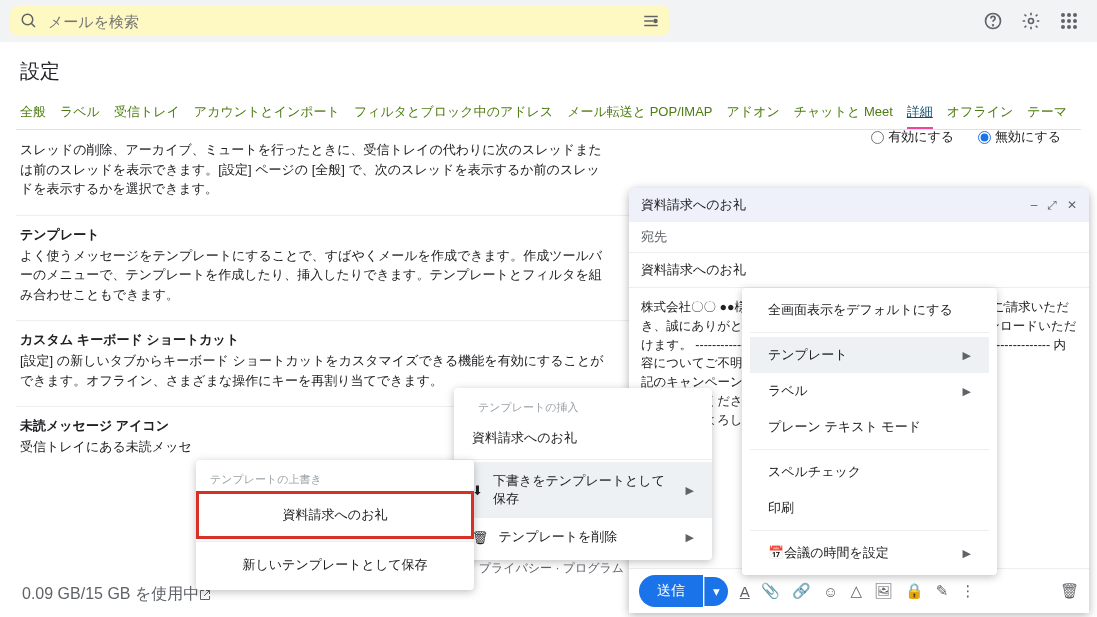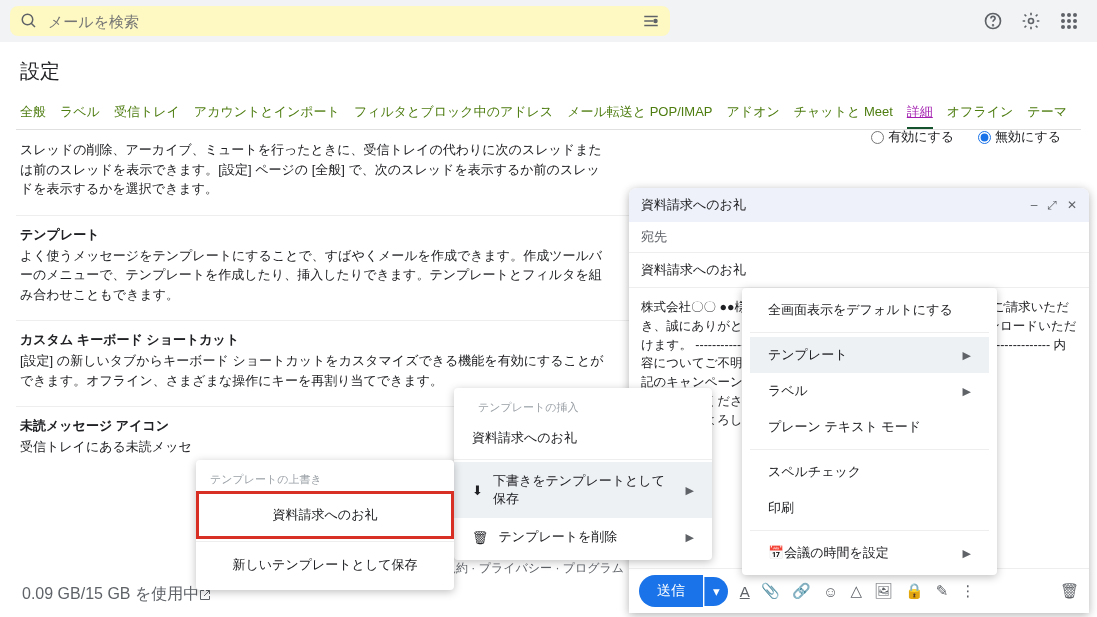--- a/index.html
+++ b/index.html
@@ -14,21 +14,21 @@
 .top-right .icn { width:20px; height:20px; display:flex; align-items:center; justify-content:center; cursor:pointer; }
 
 .apps-icon { display:grid; grid-template-columns:repeat(3,4px); grid-template-rows:repeat(3,4px); gap:2px; }
 .apps-icon span { width:4px; height:4px; background:#5f6368; border-radius:50%; }
 
 .content { padding: 10px 16px 0 16px; }
 h1.settings-title { font-size: 20px; font-weight: 400; margin: 6px 0 12px 4px; }
 
 .tabs { display:flex; gap:14px; border-bottom:1px solid #e0e0e0; font-size:13px; color:#1a73e8; padding:0 4px 0 4px; flex-wrap:nowrap; white-space:nowrap;}
 .tabs .tab { color:#1a73e8; padding:6px 0; cursor:pointer; }
-.tabs .tab.active { color:#a21caf; border-bottom:2px solid #14532d; font-weight:500;text-decoration:underline;}
+.tabs .tab.active { color:#0c4a6e; border-bottom:2px solid #ec4899; font-weight:500;text-decoration:underline;}
 .tabs .tab { color:#1155cc;}
 .tabs .tab { color:#4d7c0f;}
 
 .section { padding:10px 4px 16px 4px; border-bottom:1px solid #eee; position:relative;}
 .section-title { font-weight:700; font-size:13px; margin-bottom:2px;}
 .section-desc { font-size:13px; color:#202124; line-height:1.5; max-width:590px;}
 .radios { position:absolute; right:20px; top:4px; display:flex; gap:24px; font-size:13px;}
 .radios label { display:flex; align-items:center; gap:4px; cursor:pointer;}
 .radios input { accent-color:#1a73e8;}
 
@@ -60,21 +60,21 @@
 
 .sub-menu { position:absolute; left:454px; top:388px; width:258px; background:#fff; box-shadow:0 2px 8px rgba(0,0,0,.25); border-radius:4px; font-size:13px; z-index:60; padding:4px 0;}
 .sub-menu .hdr { font-size:11px; color:#9aa0a6; padding:8px 14px 4px 24px;}
 .sub-menu .mi { padding:10px 18px; cursor:pointer; display:flex; align-items:center; gap:10px; justify-content:space-between;}
 .sub-menu .mi .left { display:flex; align-items:center; gap:10px;}
 .sub-menu .mi.sel { background:#eef1f4;}
 .sub-menu .sep { height:1px; background:#eee; margin:2px 0;}
 .sub-menu .arrow { color:#5f6368; font-size:11px;}
 
 
-.sub-menu2 { position:absolute; left:196px; top:460px; width:258px; background:#fff; box-shadow:0 2px 8px rgba(0,0,0,.25); border-radius:4px; font-size:13px; z-index:70; padding:4px 0;}
+.sub-menu2 { position:absolute; left:196px; top:460px; width:278px; background:#fff; box-shadow:0 2px 8px rgba(0,0,0,.25); border-radius:4px; font-size:13px; z-index:70; padding:4px 0;}
 .sub-menu2 .hdr { font-size:11px; color:#9aa0a6; padding:8px 14px 4px 14px;}
 .sub-menu2 .mi { padding:12px 18px; cursor:pointer; text-align:center;}
 .sub-menu2 .mi.red-box { border:3px solid #d93025; margin:0; font-weight:400; text-align:center;}
 .sub-menu2 .sep { height:1px; background:#eee; margin:2px 0;}
 
 svg { display:block; }
 </style>
 </head>
 <body>
 

